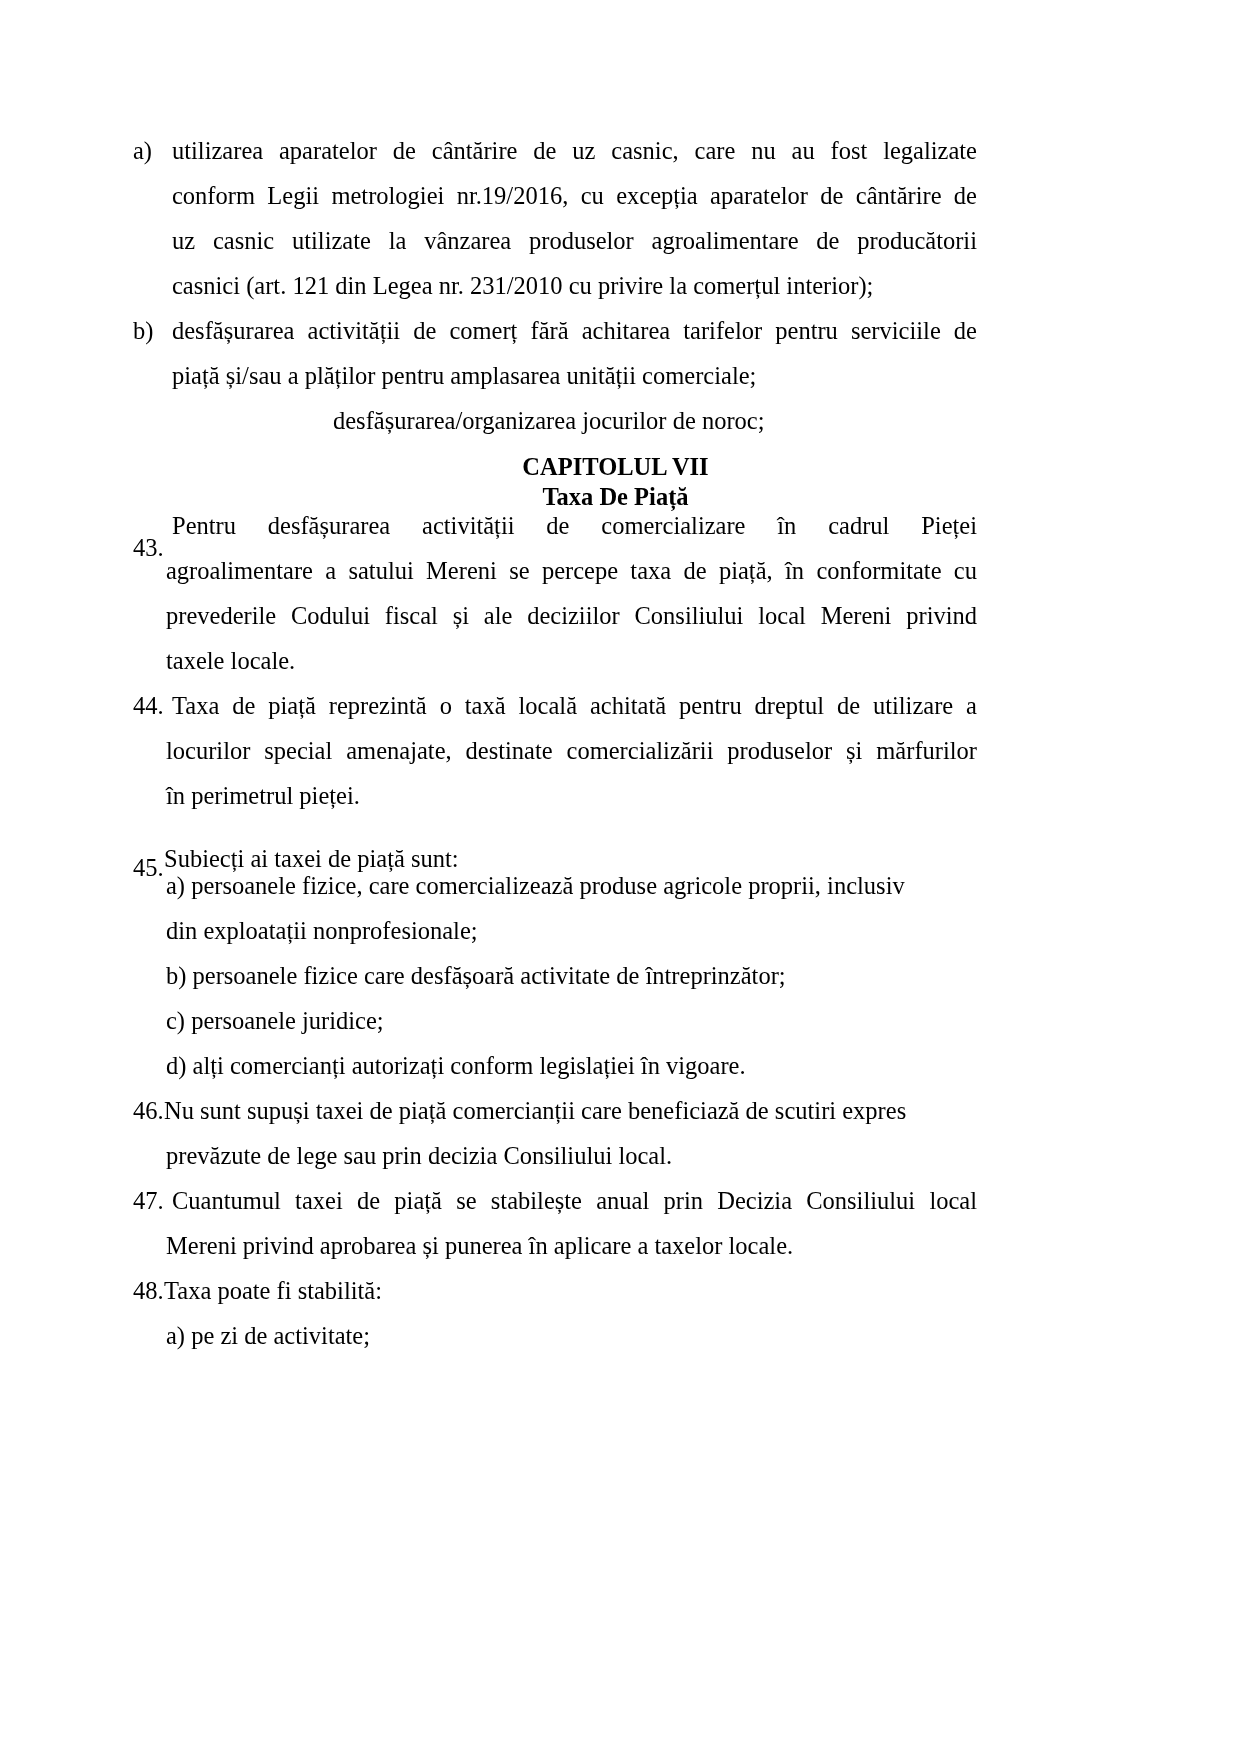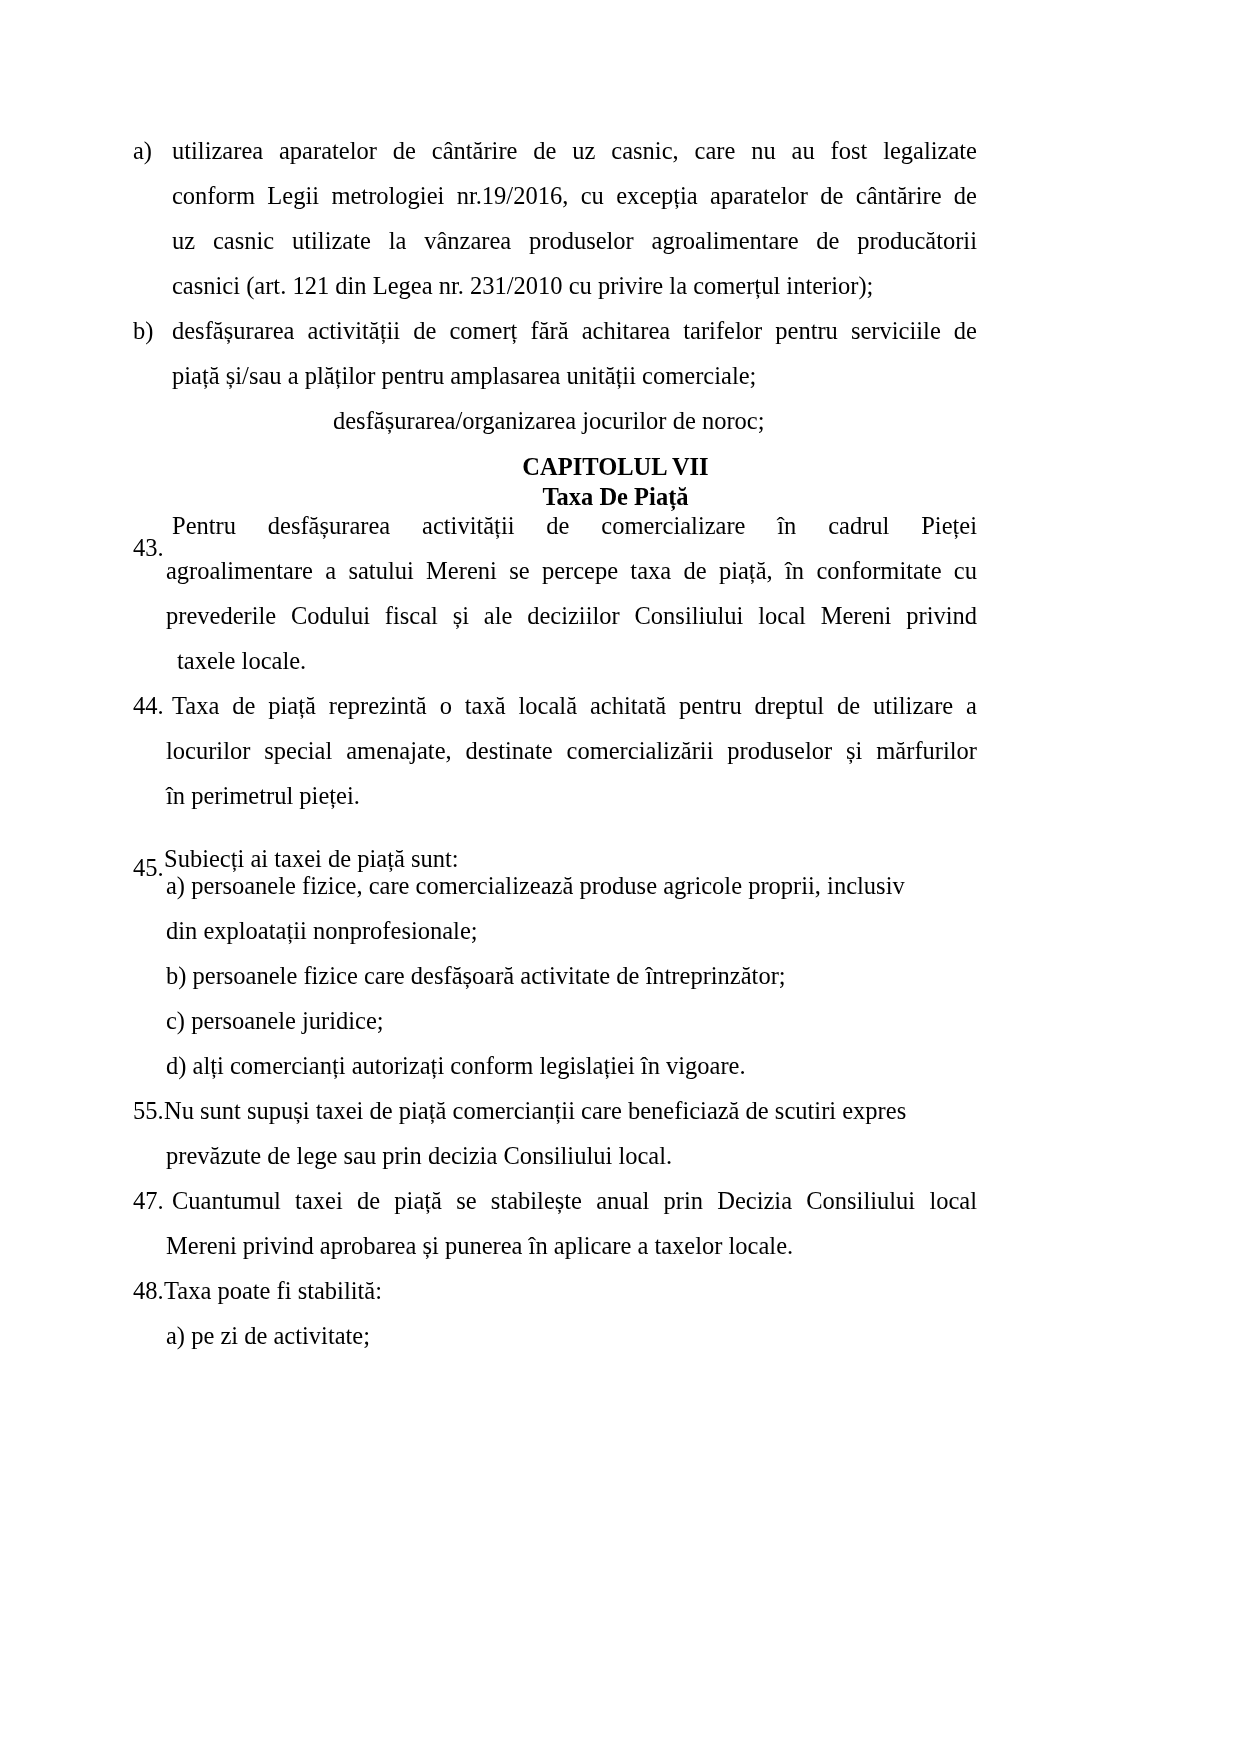--- a/index.html
+++ b/index.html
@@ -64,36 +64,36 @@
 
   <div class="line" style="left:333px; top:409px;">desfășurarea/organizarea jocurilor de noroc;</div>
 
   <div class="line center bold" style="top:455px;">CAPITOLUL VII</div>
   <div class="line center bold" style="top:485px;">Taxa De Piață</div>
 
   <span class="label" style="left:133px; top:514px;margin-top:22px;">43.</span>
   <div class="line just" style="left:172px; top:514px; width:805px;">Pentru desfășurarea activității de comercializare în cadrul Pieței</div>
   <div class="line just" style="left:166px; top:604px; width:811px;">prevederile Codului fiscal și ale deciziilor Consiliului local Mereni privind</div>
   <div class="line just" style="left:166px; top:559px; width:811px;">agroalimentare a satului Mereni se percepe taxa de piață, în conformitate cu</div>
-  <div class="line" style="left:166px; top:649px;margin-left:11px;">taxele locale.</div>
+  <div class="line" style="left:166px; top:649px;">taxele locale.</div>
 
   <span class="label" style="left:133px; top:694px;">44.</span>
   <div class="line just" style="left:172px; top:694px; width:805px;">Taxa de piață reprezintă o taxă locală achitată pentru dreptul de utilizare a</div>
   <div class="line just" style="left:166px; top:739px; width:811px;">locurilor special amenajate, destinate comercializării produselor și mărfurilor</div>
   <div class="line" style="left:166px; top:784px;">în perimetrul pieței.</div>
 
   <span class="label" style="left:133px; top:829px;margin-top:27px;">45.</span>
   <div class="line" style="left:164px; top:847px;">Subiecți ai taxei de piață sunt:</div>
   <div class="line" style="left:166px; top:874px;">a) persoanele fizice, care comercializează produse agricole proprii, inclusiv</div>
   <div class="line" style="left:166px; top:919px;">din exploatații nonprofesionale;</div>
   <div class="line" style="left:166px; top:964px;">b) persoanele fizice care desfășoară activitate de întreprinzător;</div>
   <div class="line" style="left:166px; top:1009px;">c) persoanele juridice;</div>
   <div class="line" style="left:166px; top:1054px;">d) alți comercianți autorizați conform legislației în vigoare.</div>
 
-  <span class="label" style="left:133px; top:1099px;">55.</span>
+  <span class="label" style="left:133px; top:1099px;">46.</span>
   <div class="line" style="left:164px; top:1099px;">Nu sunt supuși taxei de piață comercianții care beneficiază de scutiri expres</div>
   <div class="line" style="left:166px; top:1144px;">prevăzute de lege sau prin decizia Consiliului local.</div>
 
   <span class="label" style="left:133px; top:1189px;">47.</span>
   <div class="line just" style="left:172px; top:1189px; width:805px;">Cuantumul taxei de piață se stabilește anual prin Decizia Consiliului local</div>
   <div class="line" style="left:166px; top:1234px;">Mereni privind aprobarea și punerea în aplicare a taxelor locale.</div>
 
   <span class="label" style="left:133px; top:1279px;">48.</span>
   <div class="line" style="left:164px; top:1279px;">Taxa poate fi stabilită:</div>
   <div class="line" style="left:166px; top:1324px;">a) pe zi de activitate;</div>

